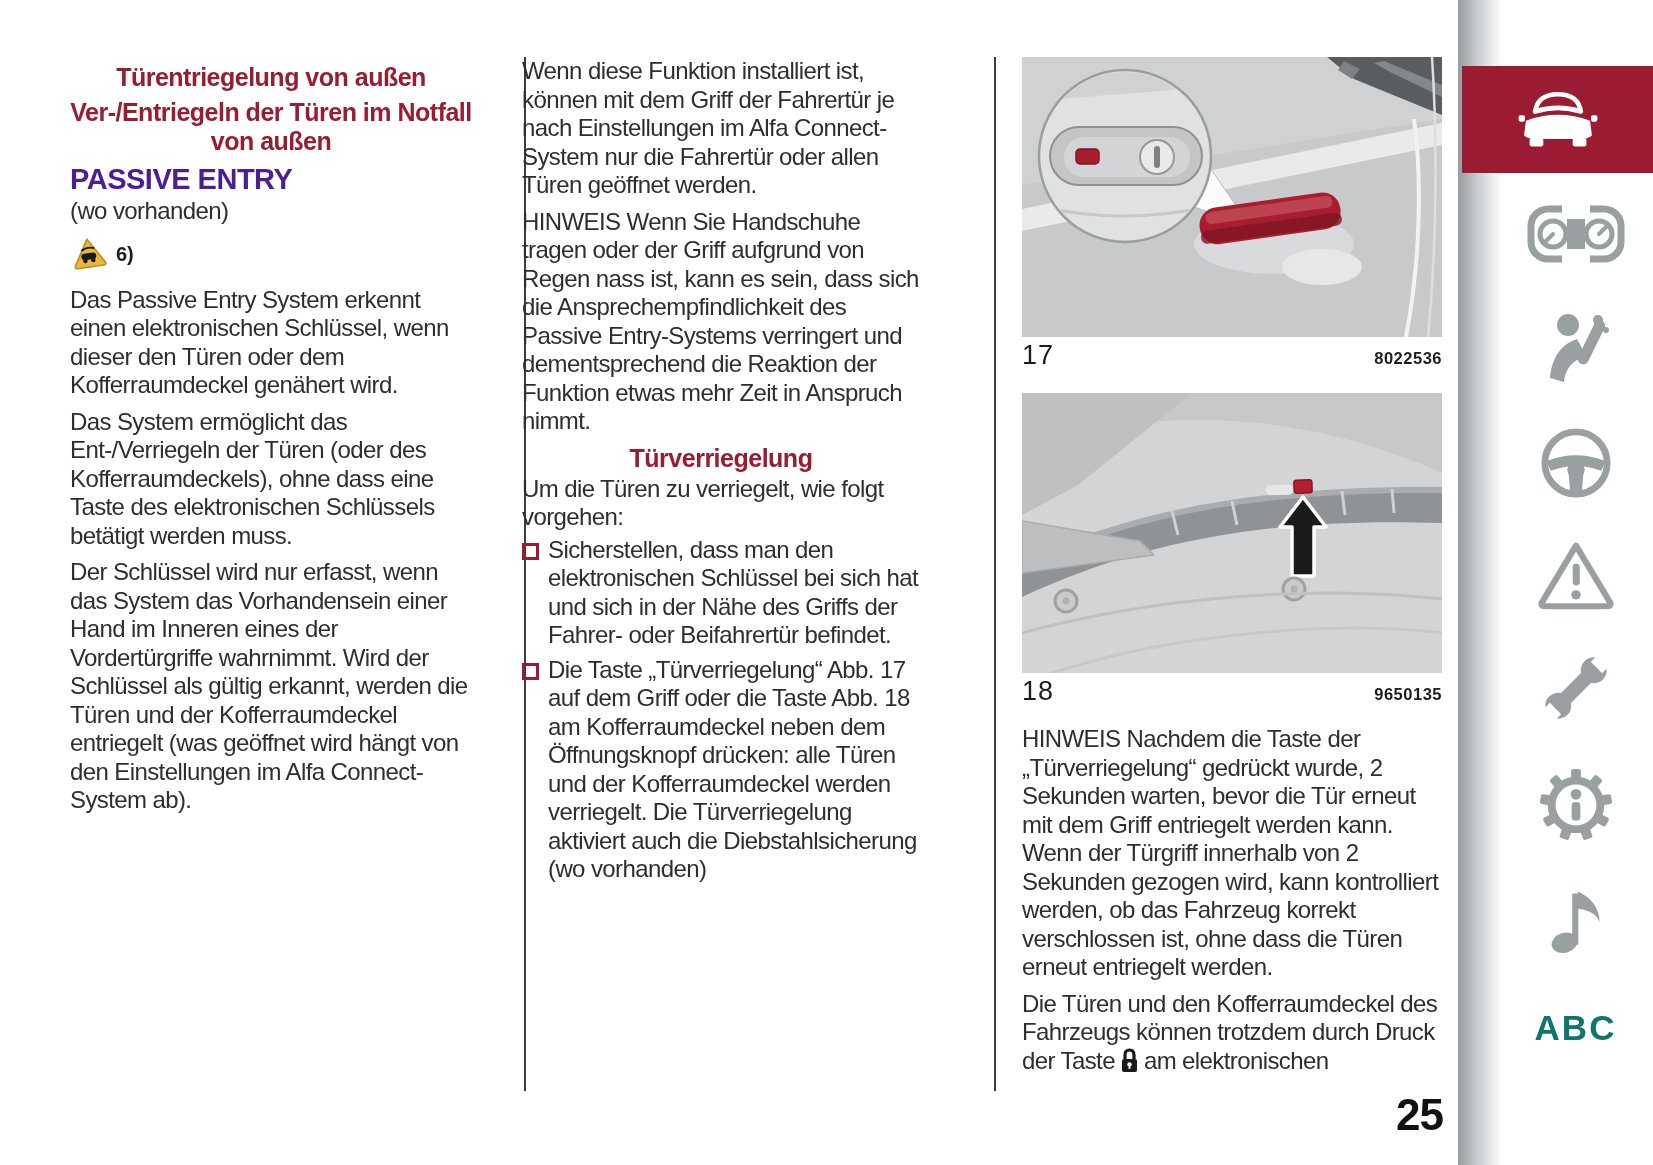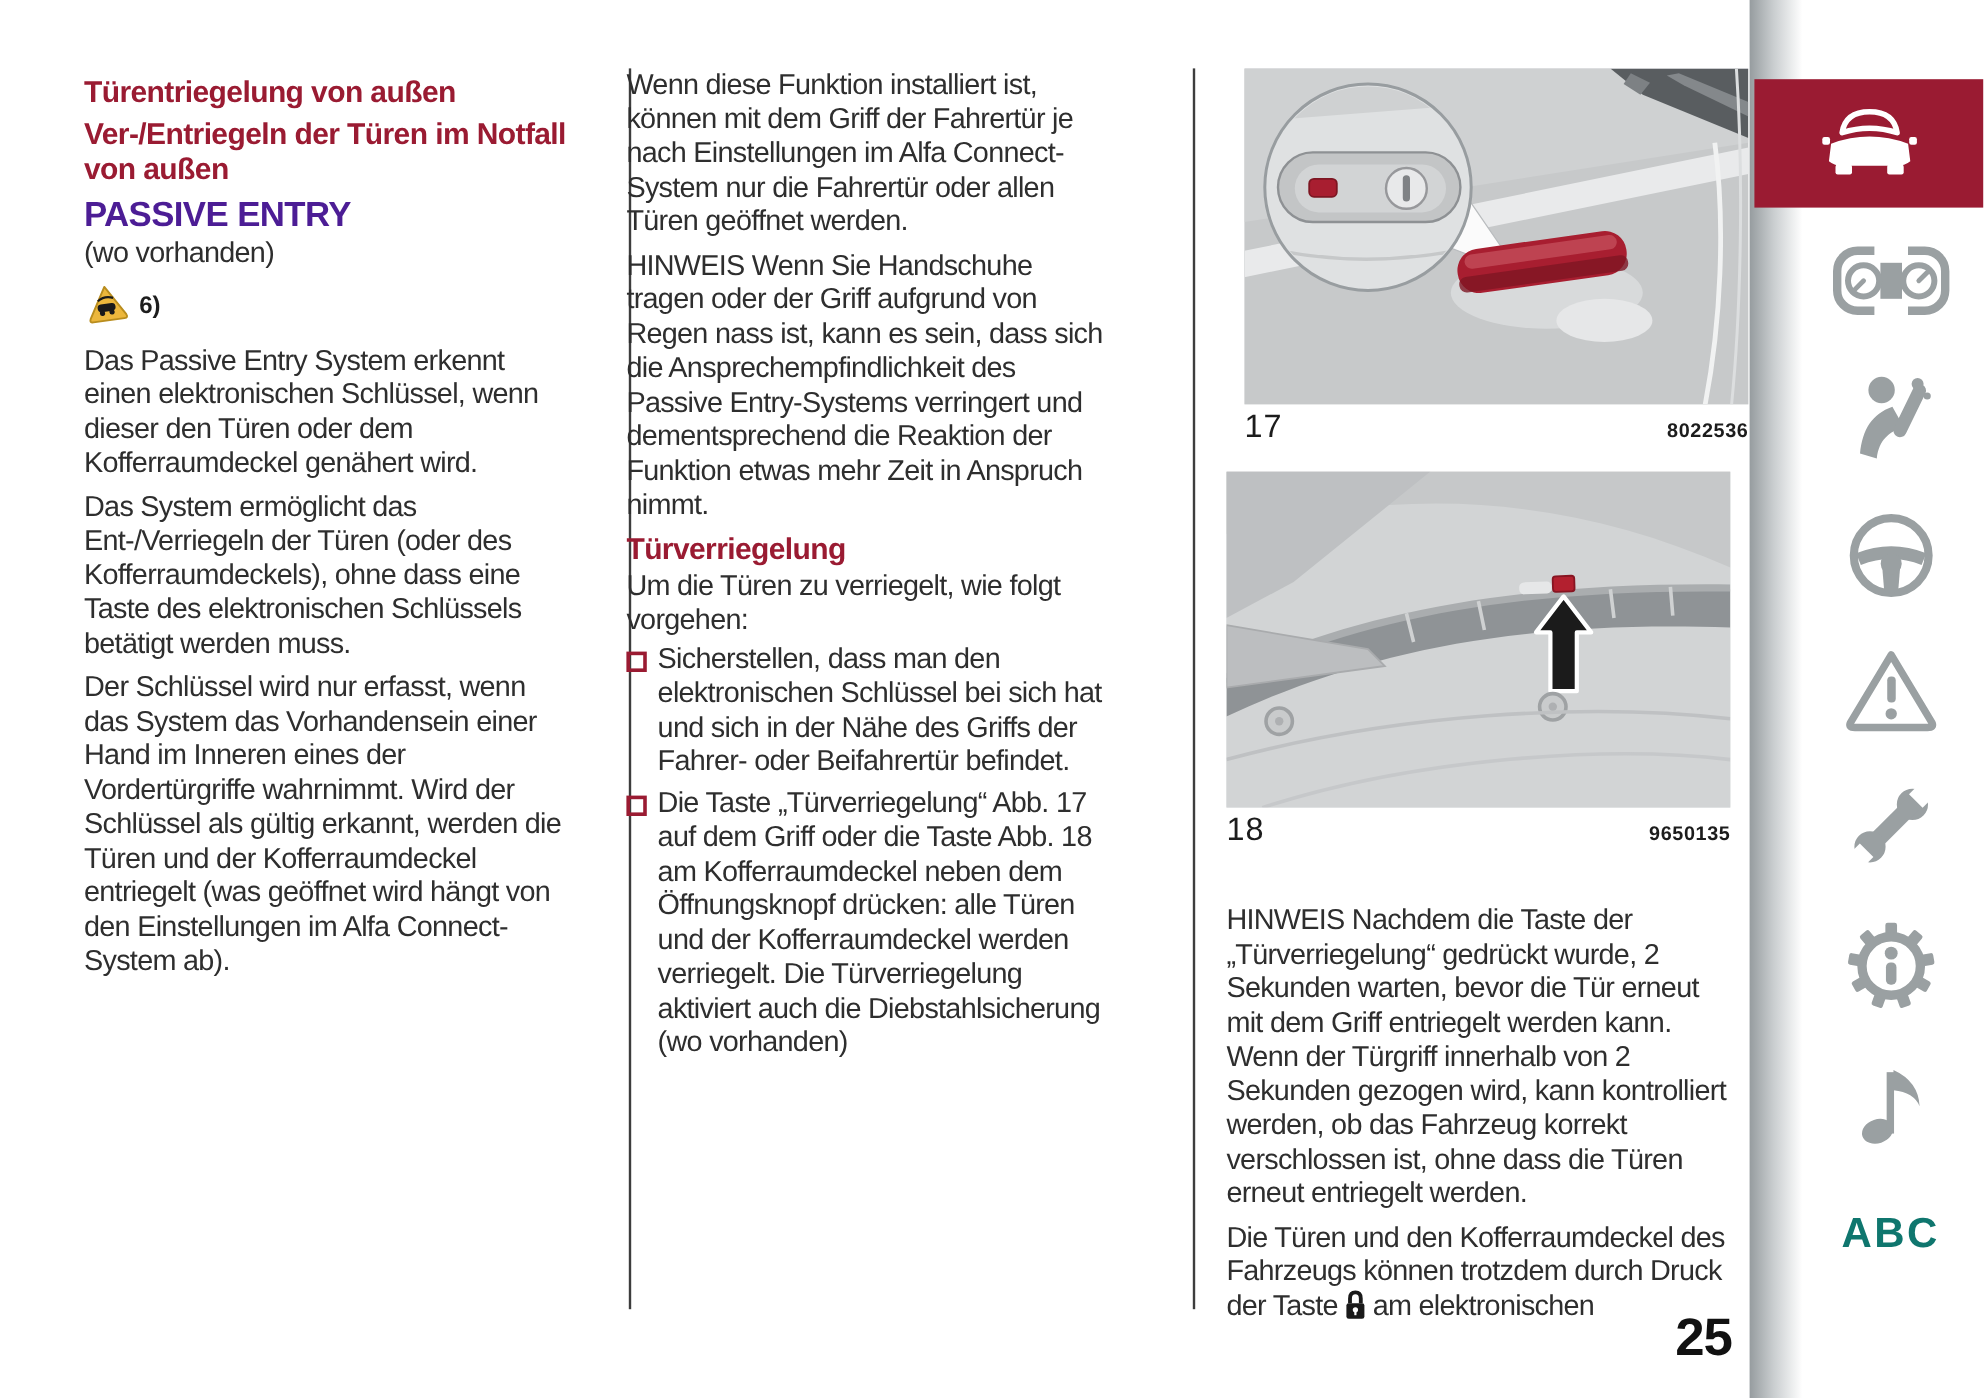--- a/index.html
+++ b/index.html
@@ -8,38 +8,38 @@
   
   .col{position:absolute;top:57px;}
   .col-left{left:70px;width:402px;}
   .col-mid{left:522px;width:398px;}
   .col-right{left:1022px;width:420px;}
   .vdiv{position:absolute;top:57px;height:1034px;width:2px;background:#3d3d3d;}
   #vdiv1{left:524px;}
   #vdiv2{left:994px;}
   
   p.body{font-size:24px;line-height:28.5px;letter-spacing:-0.6px;margin:0 0 8px;}
-  h3.sub{font-size:25px;line-height:29px;font-weight:bold;color:#9a1b32;margin:6px 0 2px;letter-spacing:-0.5px;}
+  h3.sub{font-size:25px;line-height:29px;font-weight:bold;color:#9a1b32;margin:6px 0 2px;letter-spacing:-0.5px;text-align:center;}
   h2.section{font-size:29px;line-height:31px;font-weight:bold;color:#4c1d95;margin:8px 0 2px;letter-spacing:-0.5px;}
   .warn-row{display:flex;align-items:center;gap:8px;margin:10px 0 12px;}
   .warn-ref{font-weight:bold;font-size:20px;color:#1d1d1d;}
   .bullet{display:flex;margin:0 0 6px;}
   .bullet .sq{flex:0 0 auto;width:11px;height:11px;border:3.5px solid #9a1b32;margin:7px 9px 0 0;}
   .bullet .btxt{font-size:24px;line-height:28.5px;letter-spacing:-0.6px;}
   .ilock{display:inline-block;vertical-align:-4px;margin:0 4px;}
   
   .fig{position:absolute;left:0;width:420px;}
-  #fig17{top:0;margin-left:15px;}
+  #fig17{top:0;}
   #fig18{top:336px;}
   .figframe{width:420px;height:280px;overflow:hidden;background:#cfd1d2;}
   .figframe svg{display:block;}
   .figcap{display:flex;justify-content:space-between;align-items:baseline;margin-top:3px;}
   .fignum{font-size:27px;color:#1c1c1c;letter-spacing:1px;}
   .figcode{font-size:16.5px;font-weight:bold;color:#1c1c1c;letter-spacing:0.5px;}
-  .right-text{position:absolute;top:668px;left:0;width:420px;margin-top:28px;}
+  .right-text{position:absolute;top:668px;left:0;width:420px;}
   
   .grad-strip{position:absolute;left:1458px;top:0;width:44px;height:1165px;
       background:linear-gradient(to right,#969c9f 0%,#c9cdcf 45%,#ffffff 100%);}
   .red-tab{position:absolute;left:1462px;top:66px;width:191px;height:107px;background:#9a1b32;
       display:flex;align-items:center;justify-content:center;}
   .side-icon{position:absolute;left:1498px;width:155px;display:flex;justify-content:center;}
   .abc{font-size:35px;font-weight:bold;color:#0f766e;letter-spacing:2px;}
   .page-num{position:absolute;right:210px;top:1090px;font-size:44px;font-weight:bold;color:#111;letter-spacing:-1px;margin-left:25px;}
 </style>
 </head>

